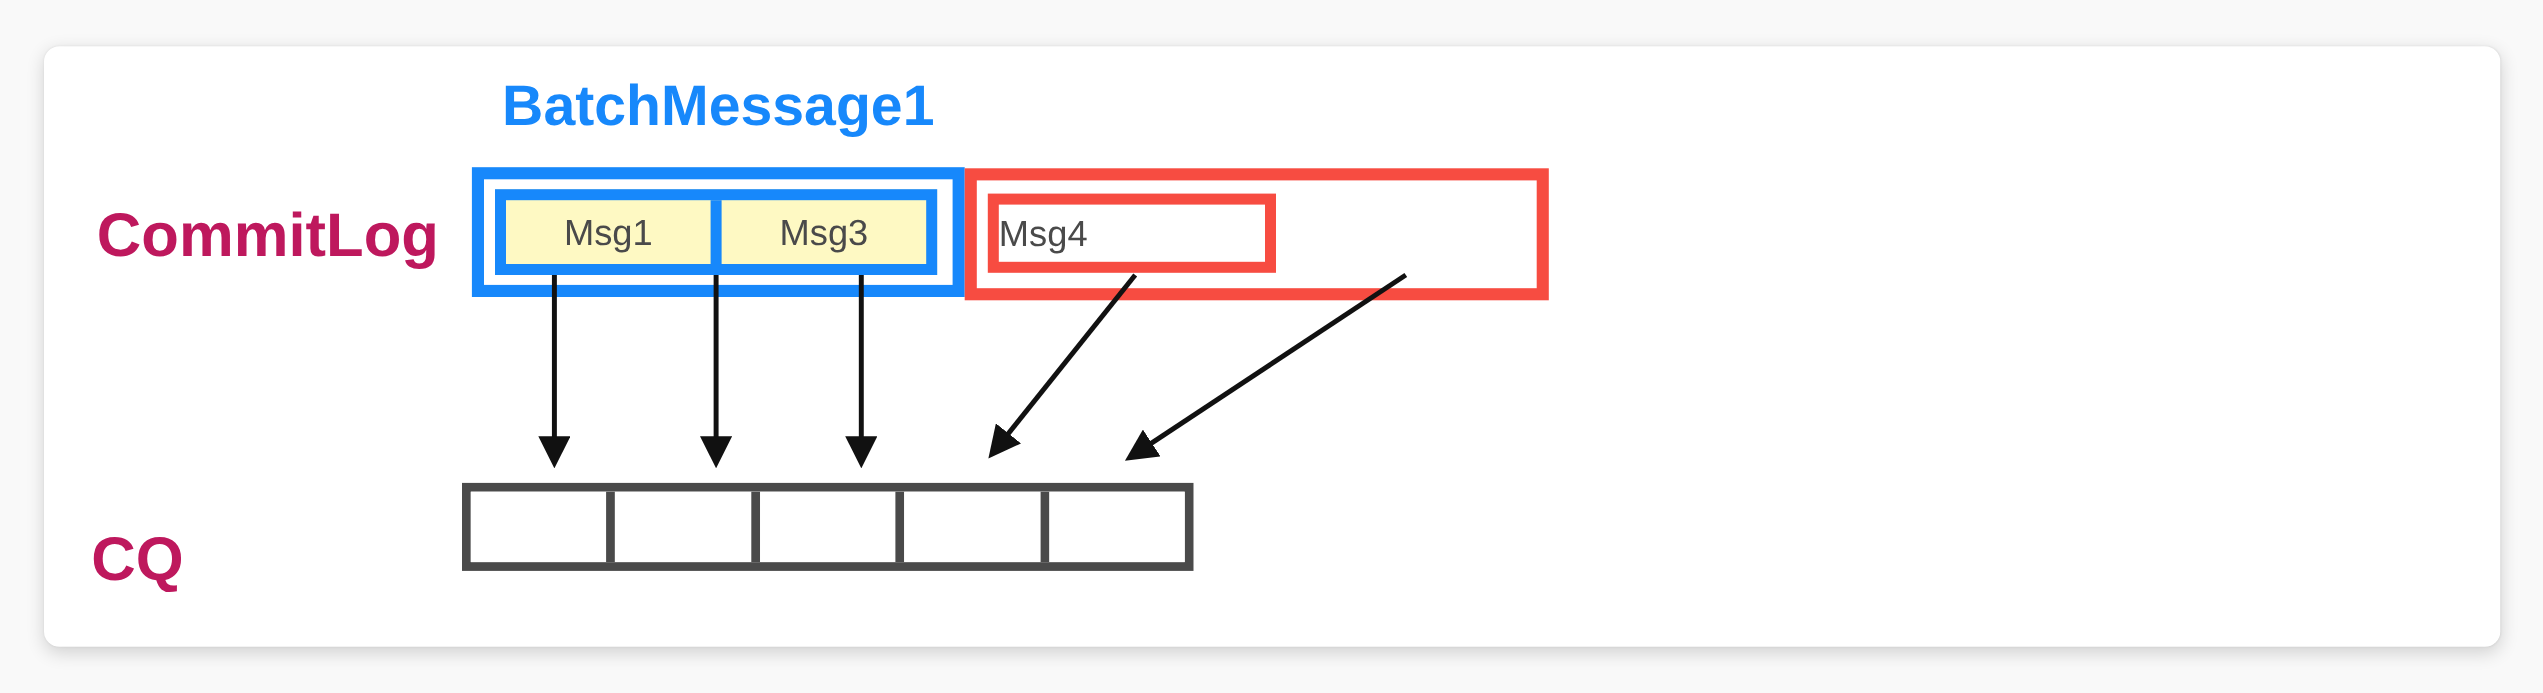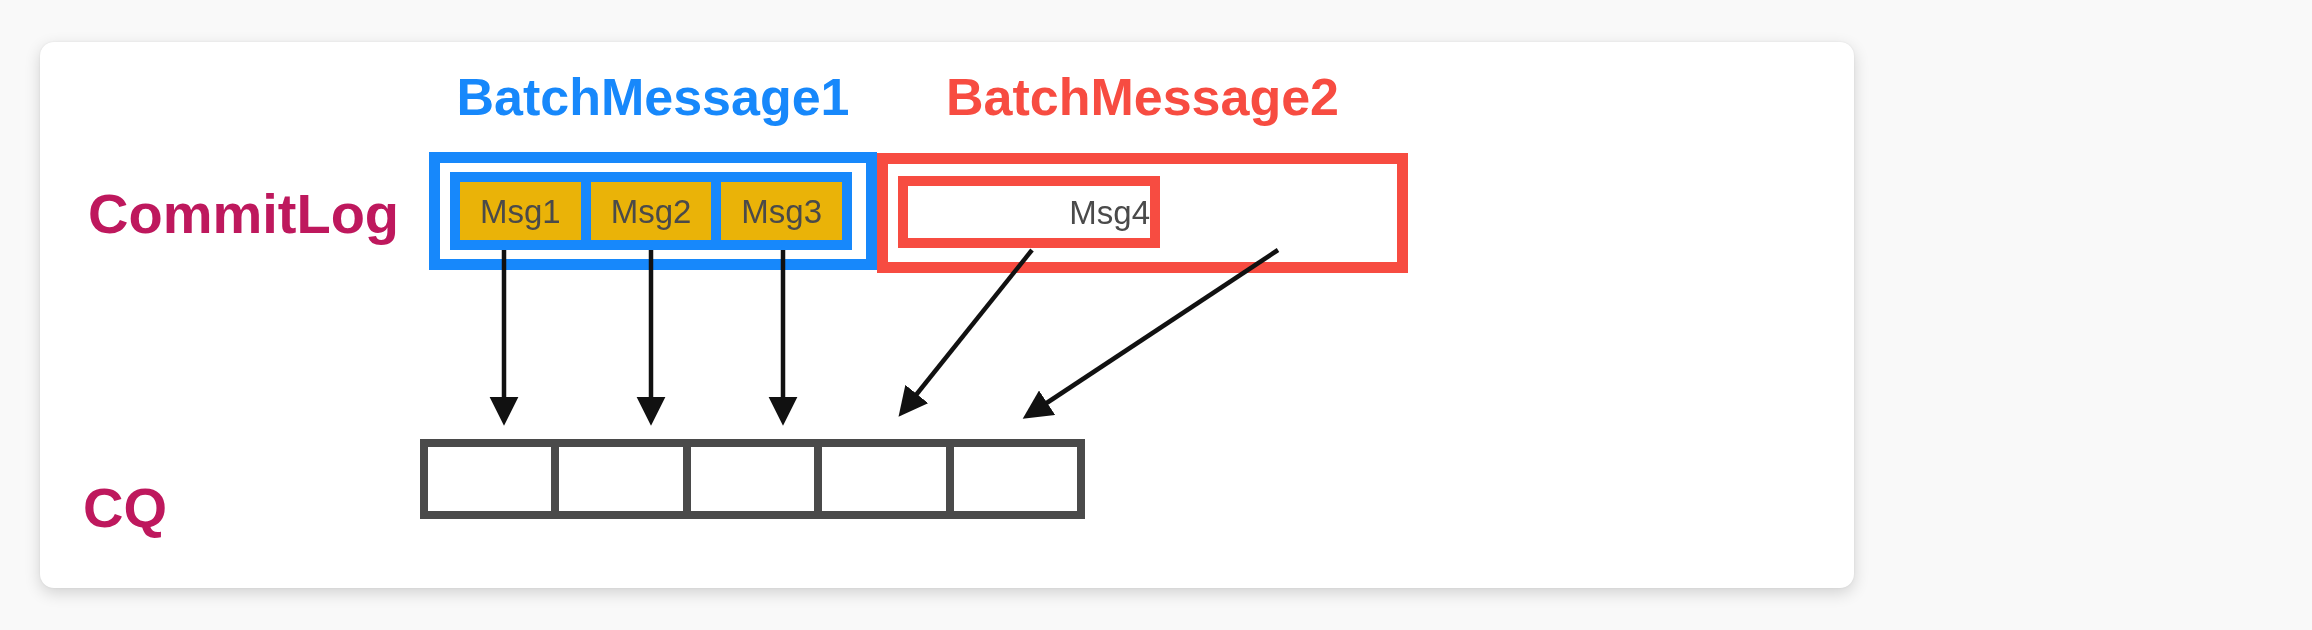--- a/index.html
+++ b/index.html
@@ -13,21 +13,21 @@
   }
   .canvas {
     position: relative;
     width: 2312px;
     height: 630px;
   }
   .card {
     position: absolute;
     left: 40px;
     top: 42px;
-    width: 1814px;
+    width: 2233px;
     height: 546px;
     background: #ffffff;
     border-radius: 14px;
     box-shadow: 0 5px 16px rgba(0,0,0,0.16), 0 0 2px rgba(0,0,0,0.08);
   }
   .abs { position: absolute; }
 
   
   .side-label {
     color: #be185d;
@@ -60,39 +60,39 @@
     left: 837px; top: 111px; width: 531px; height: 120px;
     border: 11px solid #f74c41;
   }
 
   
   .msg-strip {
     box-sizing: border-box;
     left: 410px; top: 130px; width: 402px; height: 78px;
     display: flex;
     border: 10px solid #1788fb;
-    background: #eab308;
+    background: #fef9c3;
   }
   .msg-strip .msg-cell {
     flex: 1;
     border-right: 10px solid #1788fb;
     display: flex;
     align-items: center;
     justify-content: center;
   }
   .msg-strip .msg-cell:last-child { border-right: none; }
 
   
   .red-msg-box {
     box-sizing: border-box;
     border: 10px solid #f74c41;
     background: #ffffff;
     display: flex;
     align-items: center;
-    justify-content: flex-end;
+    justify-content: flex-start;
   }
   #msg4-box { left: 858px; top: 134px; width: 262px; height: 72px; }
   #msg5-box { left: 1147px; top: 134px; width: 175px; height: 72px; }
 
   .msg-text {
     font-size: 33px;
     color: #4a4a4a;
     line-height: 1;
     white-space: nowrap;
   }
@@ -124,34 +124,30 @@
     stroke-width: 4.5px;
   }
 </style>
 </head>
 <body>
 
 <div class="canvas">
   <div class="card">
 
     <div class="abs batch-title" id="batch1-title">BatchMessage1</div>
-    <div class="abs batch-title" id="batch2-title">BatchMessage2</div>
 
     <div class="abs side-label" id="commitlog-label">CommitLog</div>
     <div class="abs side-label" id="cq-label">CQ</div>
 
     <div class="abs batch-box" id="batch1-box"></div>
     <div class="abs batch-box" id="batch2-box"></div>
 
     <div class="abs msg-strip">
       <div class="msg-cell">
         <span class="msg-text">Msg1</span>
-      </div>
-      <div class="msg-cell">
-        <span class="msg-text">Msg2</span>
       </div>
       <div class="msg-cell">
         <span class="msg-text">Msg3</span>
       </div>
     </div>
 
     <div class="abs red-msg-box" id="msg4-box">
       <span class="msg-text">Msg4</span>
     </div>
 

